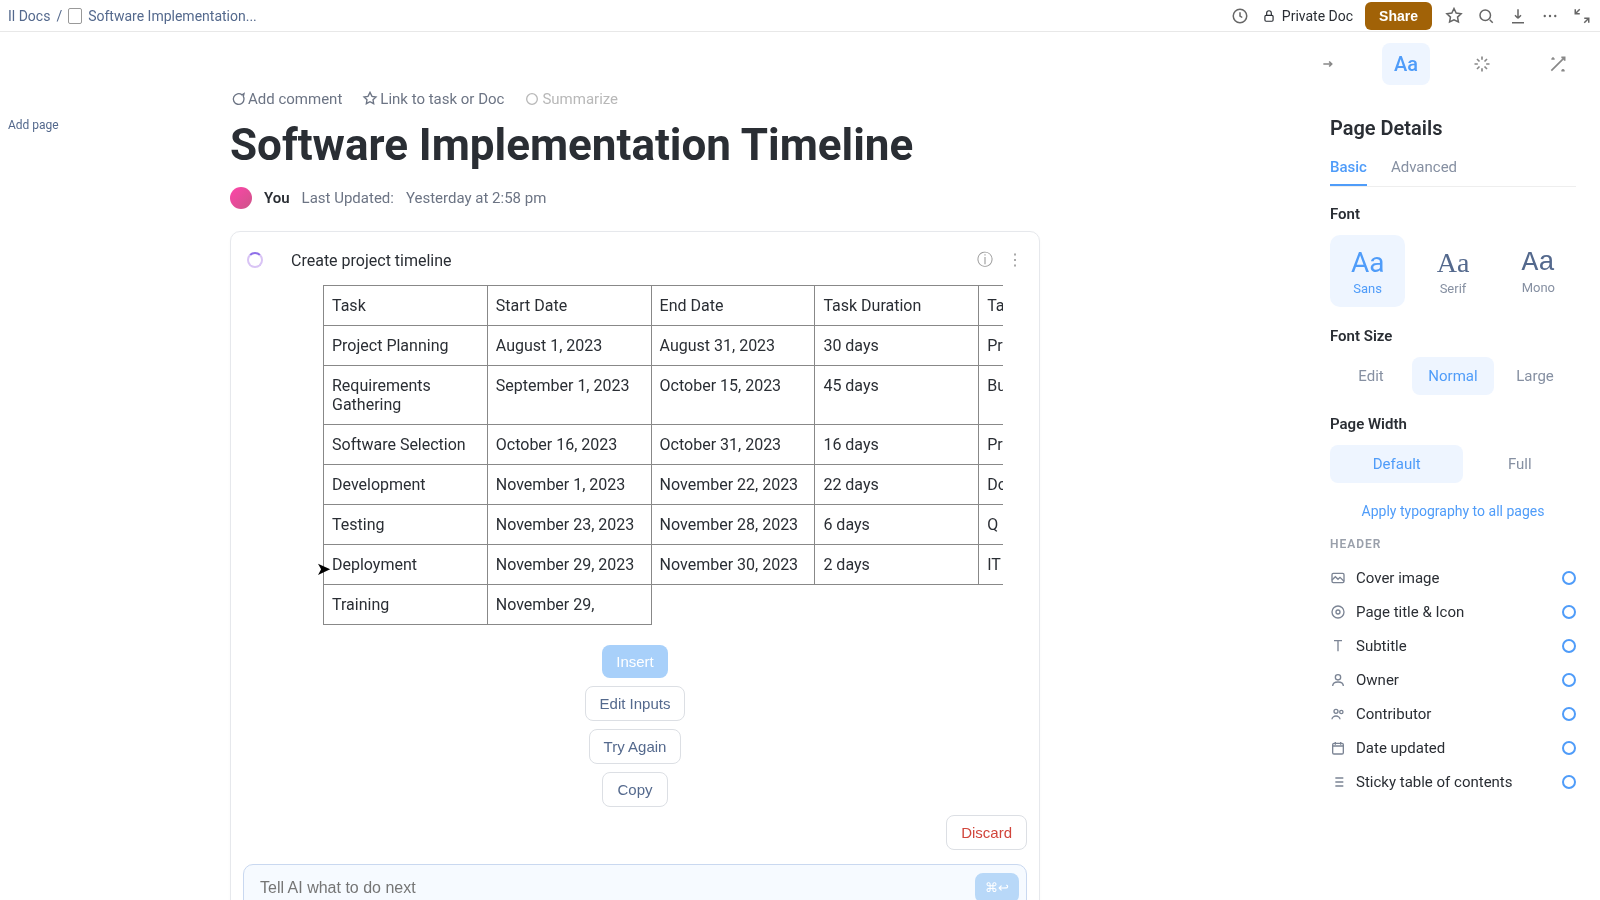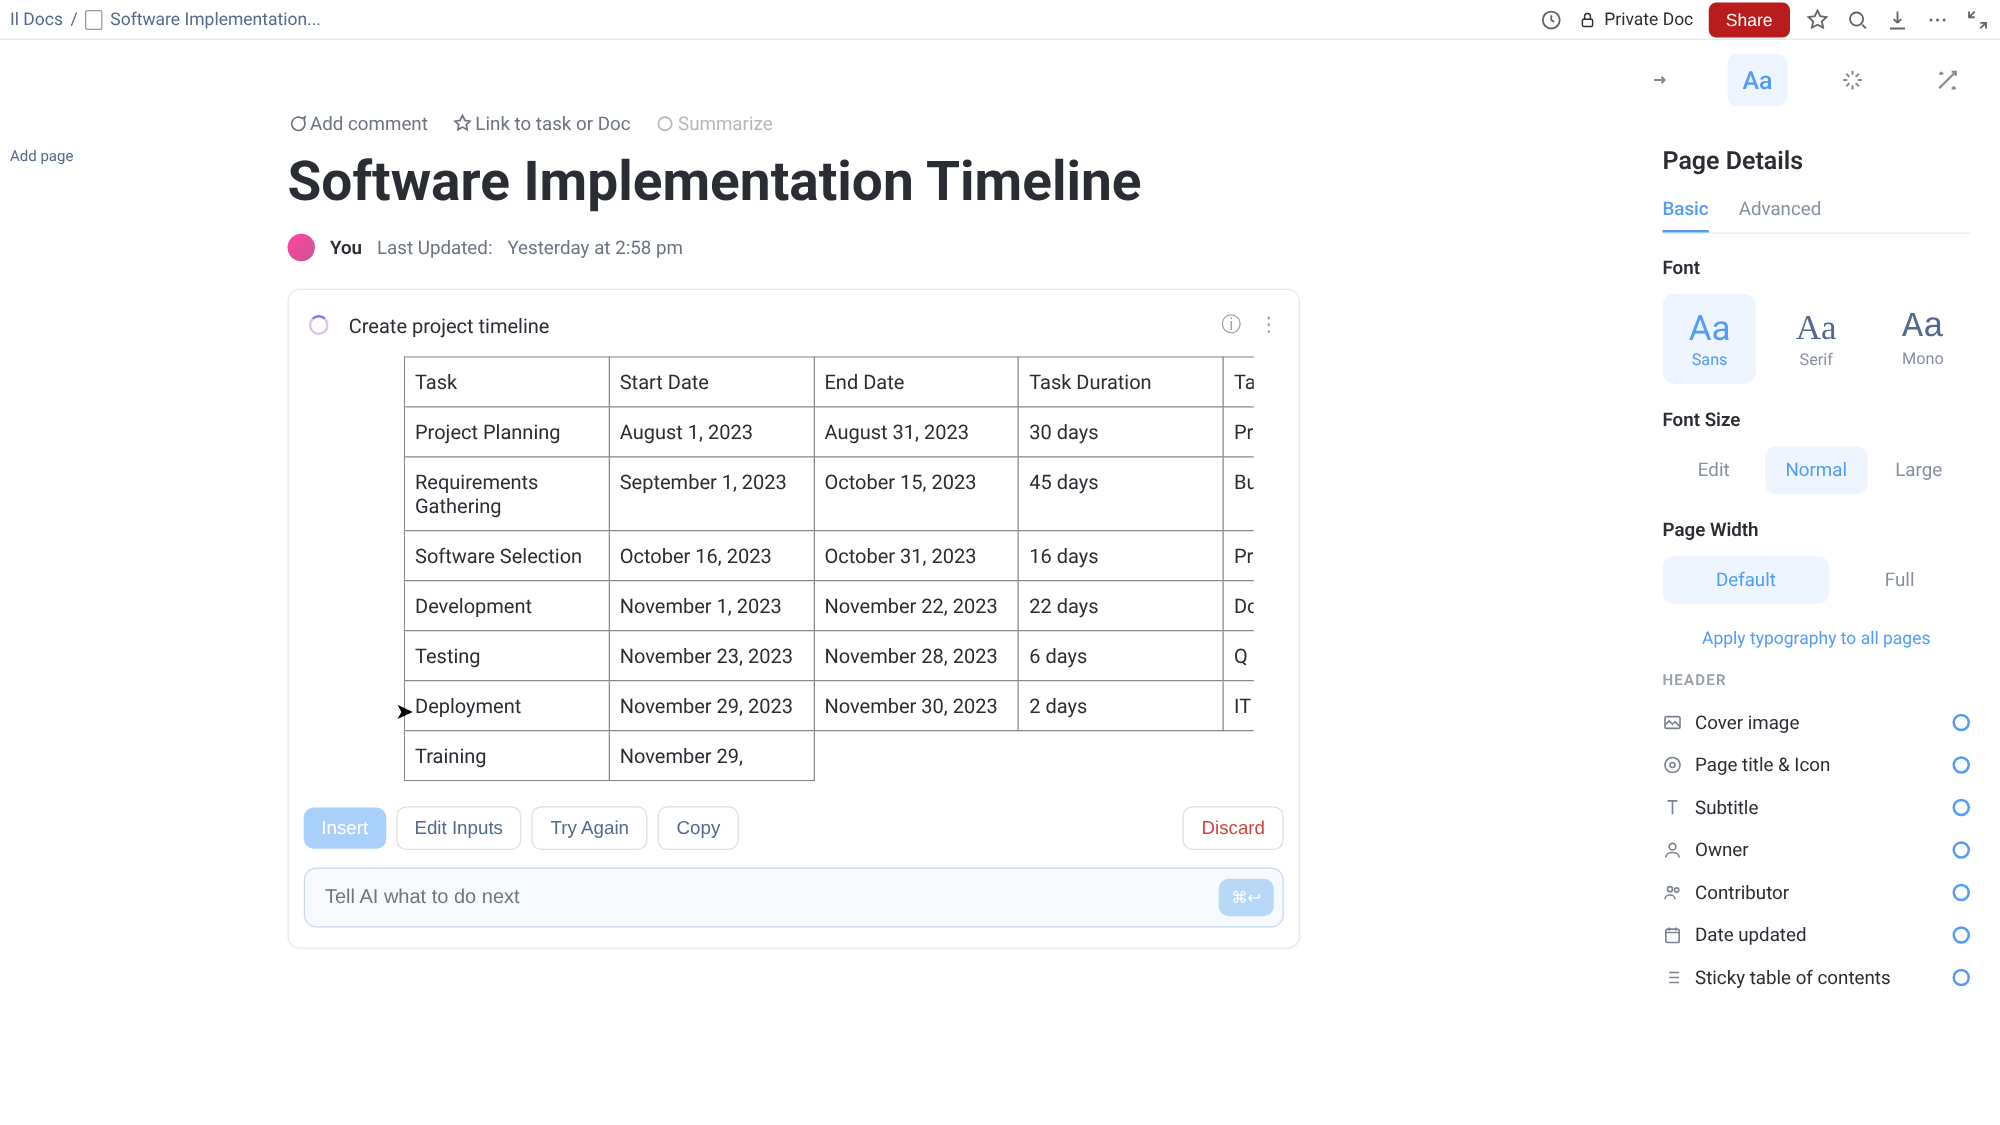--- a/index.html
+++ b/index.html
@@ -23,27 +23,27 @@
   color: #54698d;
 }
 .topbar-left { display: flex; align-items: center; gap: 8px; flex: 1; }
 .topbar-right { display: flex; align-items: center; gap: 12px; }
 .breadcrumb { display: flex; align-items: center; gap: 6px; color: #54698d; }
 .breadcrumb .doc-icon { width: 14px; height: 16px; border: 1px solid #999; border-radius: 2px; display: inline-block; position: relative; }
 .breadcrumb span { color: #54698d; }
 .private-doc { display: flex; align-items: center; gap: 6px; color: #2a2e34; font-size: 14px; }
 .lock-svg { width: 14px; height: 14px; }
 .share-btn {
-  background: #b91c1c;
+  background: #a16207;
   color: #fff;
   border: none;
   padding: 6px 14px;
   border-radius: 6px;
   font-size: 14px;
-  font-weight: 400;
+  font-weight: 700;
   cursor: pointer;
 }
 .top-icon { width: 20px; height: 20px; display: flex; align-items: center; justify-content: center; color: #666; cursor: pointer; }
 .top-icon svg { width: 18px; height: 18px; }
 
 .sub-toolbar {
   position: absolute;
   top: 40px;
   right: 0;
   height: 48px;
@@ -82,21 +82,21 @@
 .avatar { width: 22px; height: 22px; border-radius: 50%; background: linear-gradient(135deg,#f4a,#c58); display: inline-block; }
 .you-label { font-weight: 600; color: #2a2e34; }
 
 .ai-card {
   border: 1px solid #e6e8ec;
   border-radius: 10px;
   padding: 12px 12px 16px;
   position: relative;
   box-shadow: 0 1px 3px rgba(0,0,0,0.03);
 }
-.ai-header { display: flex; align-items: center; gap: 16px; padding: 6px 4px 14px; font-size: 16px; color: #2a2e34; }
+.ai-header { display: flex; align-items: center; gap: 28px; padding: 6px 4px 14px; font-size: 16px; color: #2a2e34; }
 .ai-spinner { width: 16px; height: 16px; border: 2px solid #d9c4f5; border-top-color: #8e6fe8; border-radius: 50%; }
 .ai-header-right { margin-left: auto; display: flex; gap: 14px; color: #999; }
 .ai-header-right span { cursor: pointer; }
 
 .table-wrap {
   margin-left: 80px;
   overflow: hidden;
   width: 680px;
 }
 table.timeline {
@@ -107,21 +107,21 @@
 }
 table.timeline th, table.timeline td {
   border: 1px solid #888;
   padding: 10px 8px;
   text-align: left;
   vertical-align: top;
   background: #fff;
 }
 table.timeline th { font-weight: 400; }
 
-.ai-actions { display: flex; gap: 8px; margin-top: 20px; align-items: center; }
+.ai-actions { display: flex; gap: 8px; margin-top: 20px; align-items: center; flex-direction: column; }
 .btn {
   border: 1px solid #dcdfe4;
   background: #fff;
   color: #54698d;
   padding: 8px 14px;
   border-radius: 8px;
   font-size: 15px;
   cursor: pointer;
 }
 .btn-primary { background: #a8d0fa; color: #fff; border: none; }

